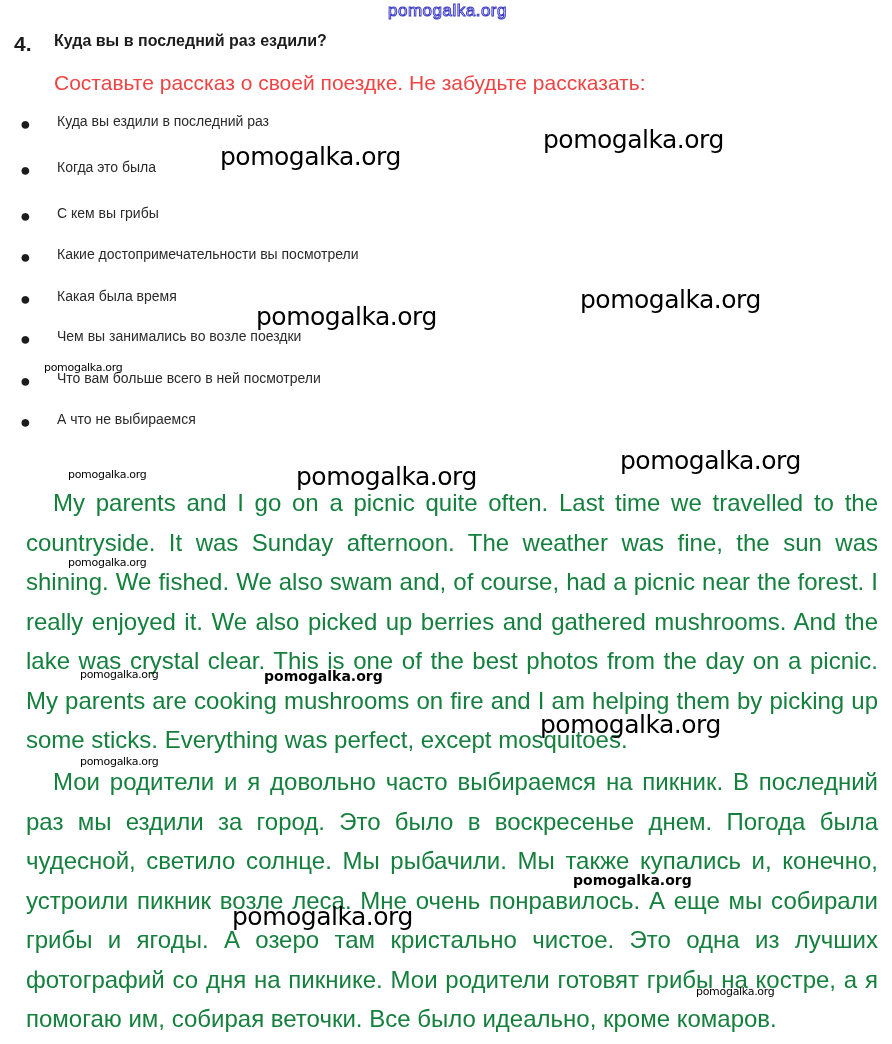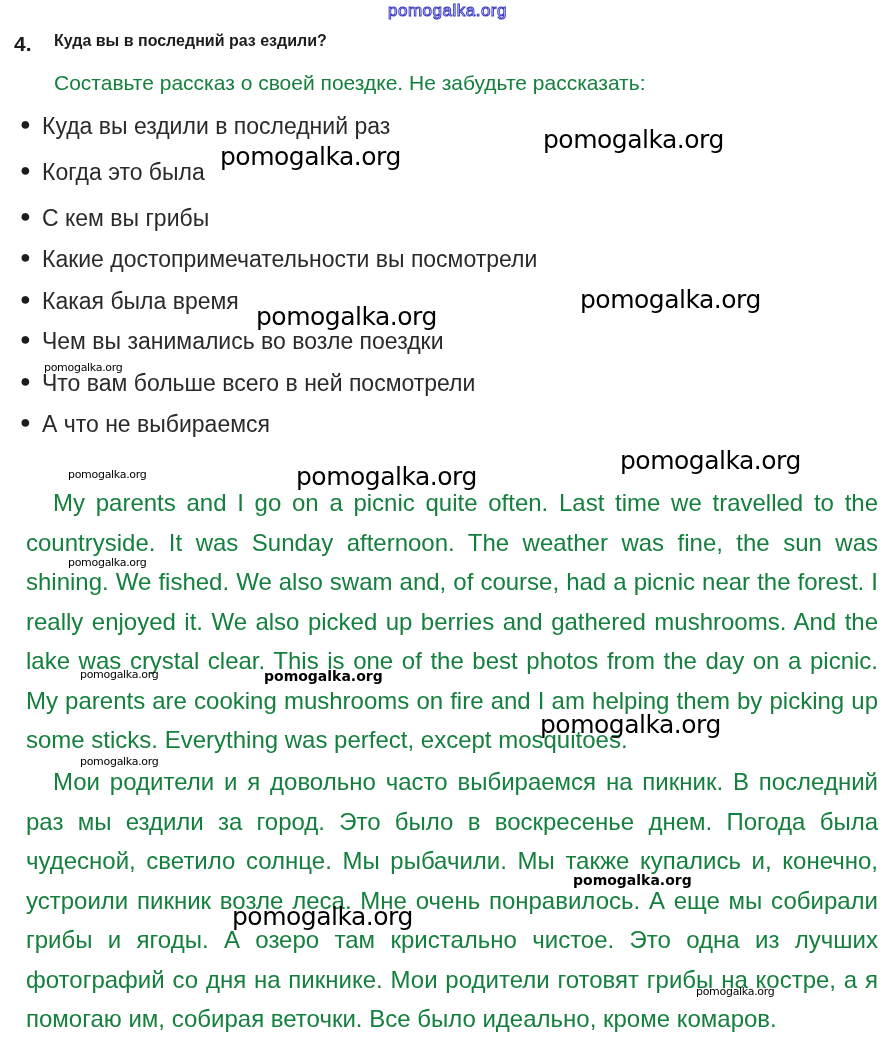--- a/index.html
+++ b/index.html
@@ -3,23 +3,23 @@
 <meta charset="utf-8">
 <style>
   html, body { margin:0; padding:0; background:#ffffff; }
   body { width:892px; height:1044px; position:relative; overflow:hidden;
          font-family:"Liberation Sans", sans-serif; color:#1c1c1c; }
   .abs { position:absolute; white-space:nowrap; }
   .top-wm { left:388px; top:1px; font-size:17px; color:#ffffff;
             -webkit-text-stroke:1px #3b3bc8; font-family:"Liberation Sans", sans-serif; letter-spacing:0.5px; }
   .task-num { left:14px; top:32px; font-size:21px; font-weight:bold; }
   .task-title { left:54px; top:32px; font-size:16px; font-weight:bold; }
-  .instruction { left:54px; top:71px; font-size:21px; color:#15803d; }
+  .instruction { left:54px; top:71px; font-size:21px; color:#ef4444; }
   .bullet-dot { left:20px; font-size:18px; }
-  .bullet-text { left:42px; font-size:23px; color:#2a2a2a;text-align:right; }
+  .bullet-text { left:57px; font-size:14px; color:#2a2a2a;text-align:right; }
   .para { position:absolute; left:26px; width:852px; font-size:24px; line-height:39.5px;
           text-align:justify; text-align-last:left; color:#15803d; text-indent:27px; }
   .wm { position:absolute; white-space:nowrap; font-family:"DejaVu Sans", sans-serif;
         color:#000; }
   .wm-big { font-size:25px; font-weight:normal; letter-spacing:-0.5px; }
   .wm-small { font-size:11px; letter-spacing:-0.3px; }
 </style>
 </head>
 <body>
 

